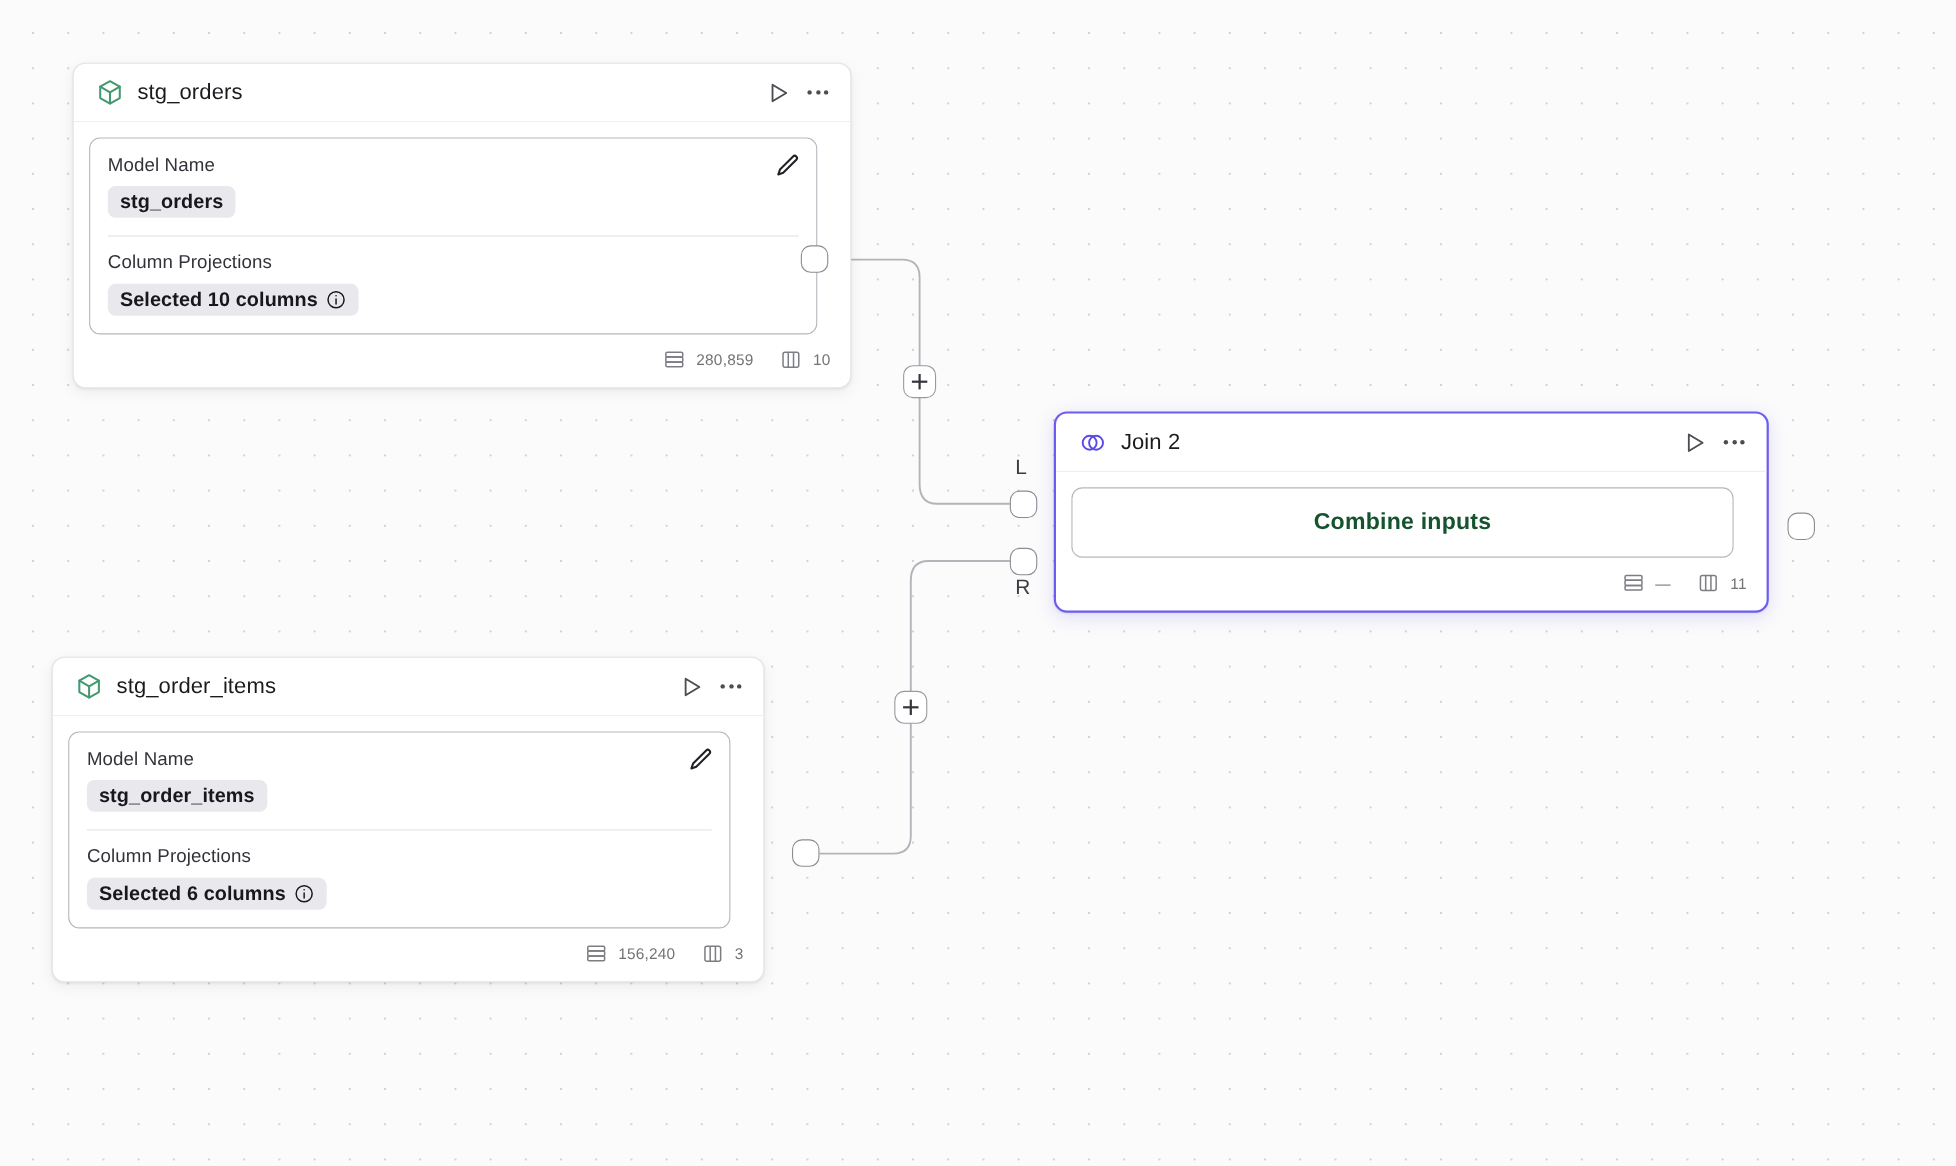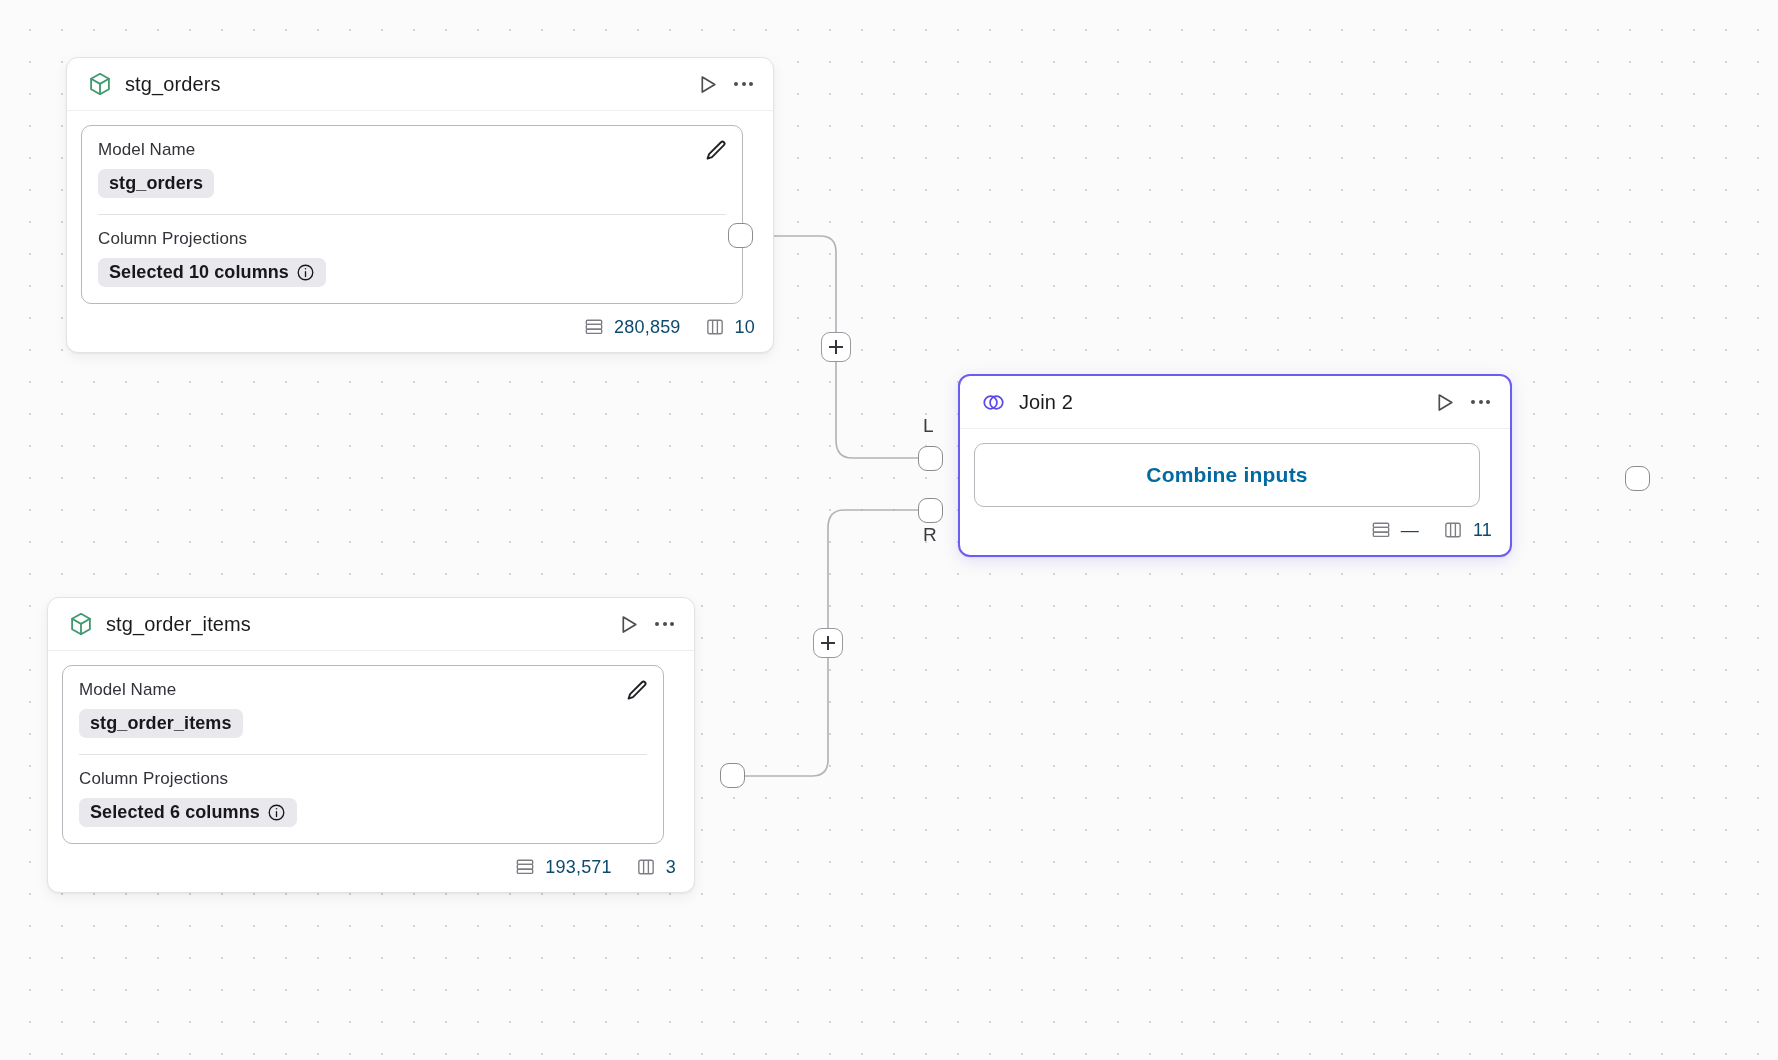--- a/index.html
+++ b/index.html
@@ -139,32 +139,32 @@
     font-size: 19px;
     color: #5c5d63;
   }
   .stat {
     display: inline-flex;
     align-items: center;
     gap: 9px;
     margin-left: 14px;
   }
   .stat:first-child { margin-left: 0; }
-  .stat-val { font-size: 18px; color: #0c4a6e; letter-spacing: 0.2px; }
+  .stat-val { font-size: 14px; color: #737373; letter-spacing: 0.2px; }
 
   .combine-btn {
     display: flex;
     align-items: center;
     justify-content: center;
     height: 62px;
     border: 1px solid #b9b6bd;
     border-radius: 10px;
     font-size: 21px;
     font-weight: 700;
-    color: #0369a1;
+    color: #14532d;
     background: #fff;
     cursor: pointer;
     letter-spacing: 0.2px;
   }
 
   
   .port {
     position: absolute;
     width: 25px;
     height: 25px;
@@ -352,37 +352,37 @@
 
     <div class="node-stats">
       <span class="stat">
         <span style="display:inline-flex;">
           <svg width="22" height="22" viewBox="0 0 24 24" fill="none" stroke="#7d7e84" stroke-width="1.5" stroke-linejoin="round">
             <rect x="3.6" y="4.6" width="16.8" height="4.6" rx="1.4"></rect>
             <rect x="3.6" y="9.2" width="16.8" height="5.2" rx="1.4"></rect>
             <rect x="3.6" y="14.4" width="16.8" height="4.6" rx="1.4"></rect>
           </svg>
         </span>
-        <span class="stat-val">193,571</span>
+        <span class="stat-val">156,240</span>
       </span>
       <span class="stat">
         <span style="display:inline-flex;">
           <svg width="22" height="22" viewBox="0 0 24 24" fill="none" stroke="#7d7e84" stroke-width="1.5" stroke-linejoin="round">
             <rect x="4.2" y="4.6" width="15.6" height="14.8" rx="2"></rect>
             <path d="M9.4 4.6v14.8M14.6 4.6v14.8"></path>
           </svg>
         </span>
         <span class="stat-val">3</span>
       </span>
     </div>
   </div>
 
   <div class="port" style="left:720px; top:763px;"></div>
 
-  <div class="node selected" style="left:958px; top:374px; width:554px;">
+  <div class="node selected" style="left:958px; top:374px; width:650px;">
 
     <div class="node-header">
       <span class="hdr-icon">
         <svg width="27" height="27" viewBox="0 0 26 26" fill="none" stroke="#5b4ae8" stroke-width="1.7">
           <circle cx="10.2" cy="13" r="6.1"></circle>
           <circle cx="15.8" cy="13" r="6.1"></circle>
         </svg>
       </span>
       <span class="node-title">Join 2</span>
       <span class="hdr-icon">

